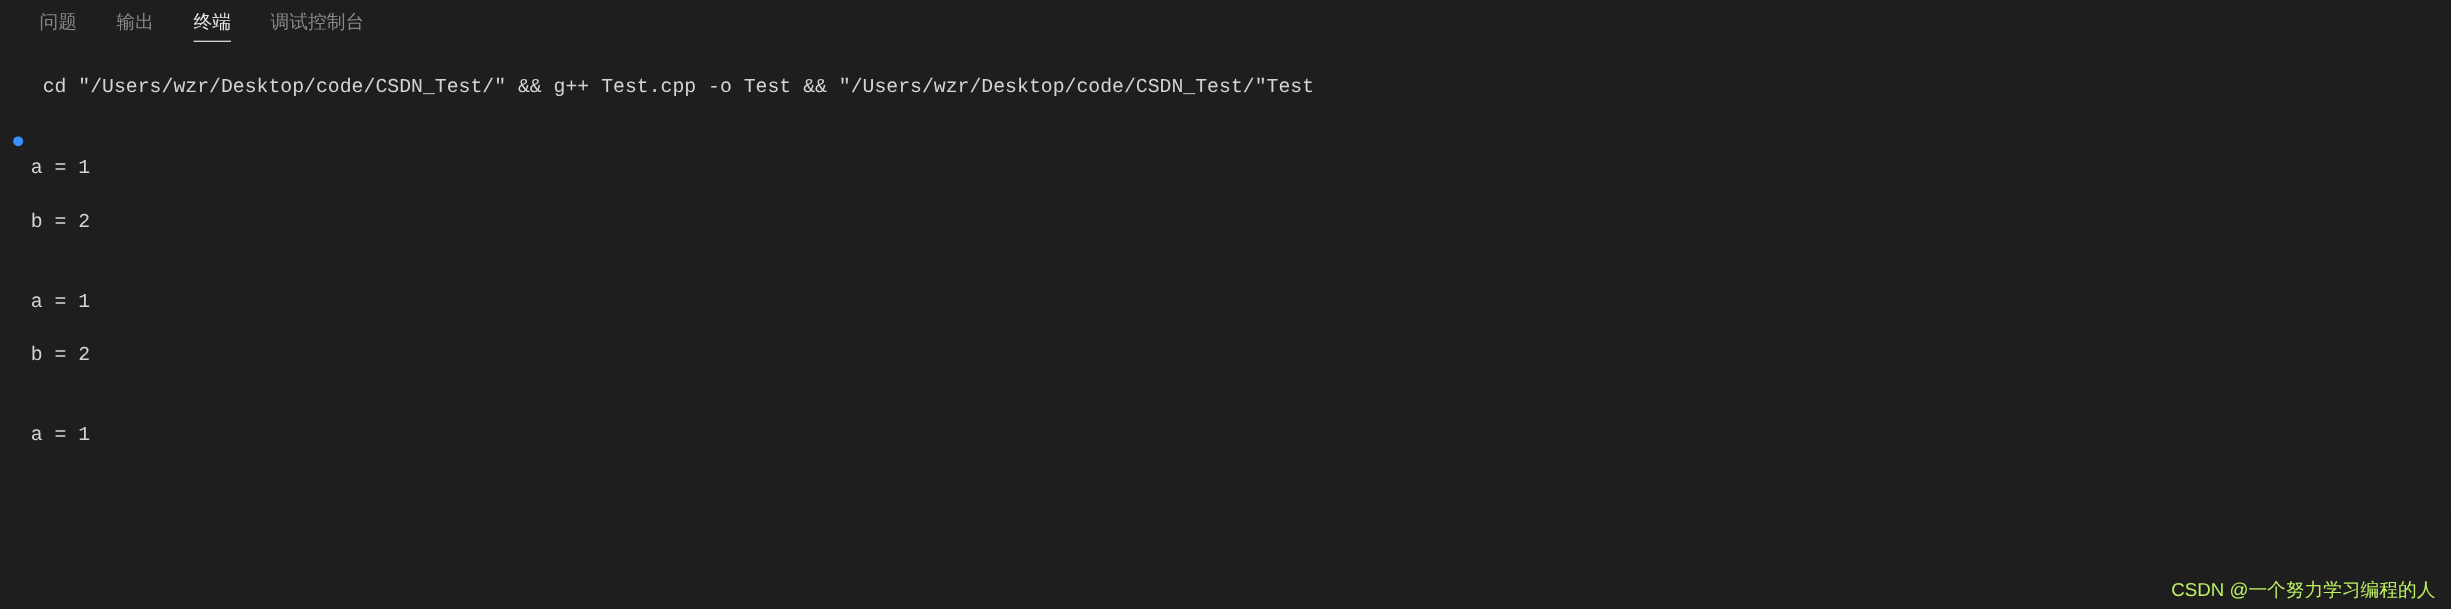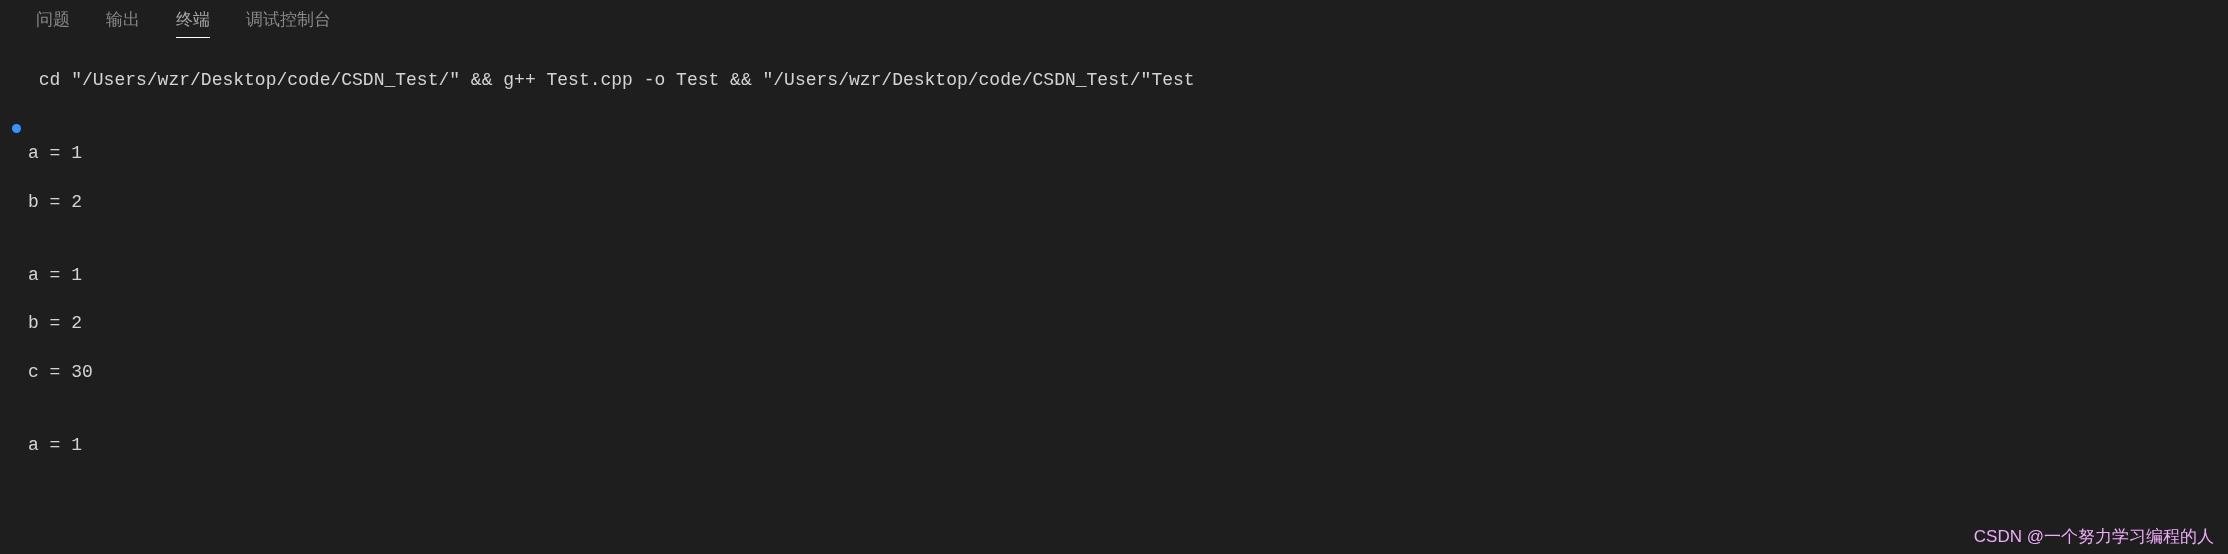--- a/index.html
+++ b/index.html
@@ -26,21 +26,21 @@
       font-family: -apple-system, "PingFang SC", "Microsoft YaHei", sans-serif;
       font-size: 17px;
     }
     .tab {
       padding: 8px 18px 7px 18px;
       color: #888888;
       cursor: pointer;
       position: relative;
     }
     .tab.active {
-      color: #a3a3a3;
+      color: #e5e5e5;
     }
     .tab.active::after {
       content: "";
       position: absolute;
       left: 18px;
       right: 18px;
       bottom: 0;
       height: 1px;
       background: #ffffff;
     }
@@ -60,21 +60,21 @@
       top: 7px;
       width: 9px;
       height: 9px;
       border-radius: 50%;
       background: #3794ff;
     }
     .watermark {
       position: absolute;
       right: 14px;
       bottom: 6px;
-      color: #f0abfc;
+      color: #bef264;
       font-family: -apple-system, "PingFang SC", "Microsoft YaHei", sans-serif;
       font-size: 17px;
     }
   </style>
 </head>
 <body>
 
 <div class="tab-bar">
   <div class="tab">问题</div>
   <div class="tab">输出</div>
@@ -83,21 +83,20 @@
 </div>
 
 <div class="terminal-body">
 <div> cd "/Users/wzr/Desktop/code/CSDN_Test/" &amp;&amp; g++ Test.cpp -o Test &amp;&amp; "/Users/wzr/Desktop/code/CSDN_Test/"Test</div>
 <div class="prompt-line"><span class="bullet"></span></div>
 <div>a = 1</div>
 <div>b = 2</div>
 <div></div>
 <div>a = 1</div>
 <div>b = 2</div>
-<div>c = 30</div>
 <div></div>
 <div>a = 1</div>
 
 
 <div></div>
 
 
 
 </div>
 

